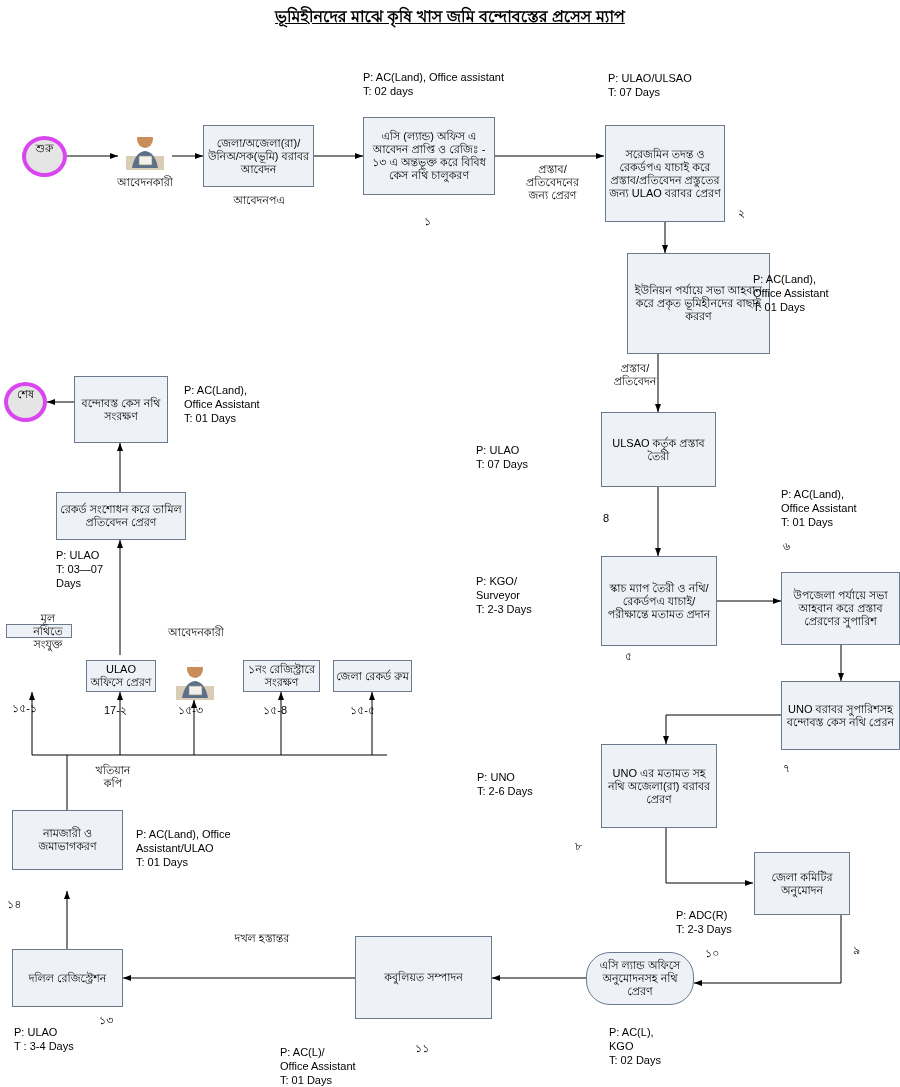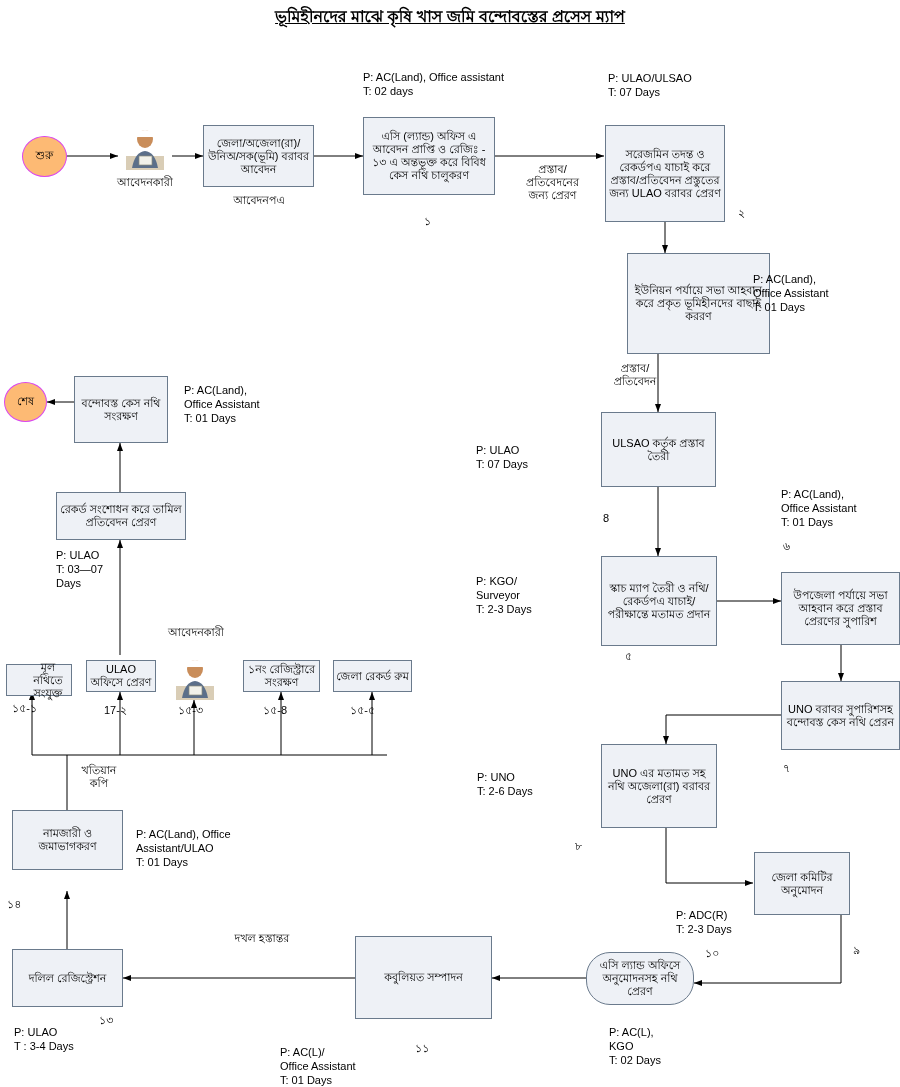--- a/index.html
+++ b/index.html
@@ -39,26 +39,25 @@
     text-align: center;
     display: flex;
     align-items: center;
     justify-content: center;
     padding: 2px;
   }
   .box span { display: block; width: 100%; }
   .ellipse {
     position: absolute;
     box-sizing: border-box;
-    border: 1px solid #d946ef;
-    background: #fdba74;
+    border: 4px solid #d946ef;
+    background: #e5e5e5;
     border-radius: 50%;
     font-size: 11px;
     display: flex;
-    align-items: center;
     justify-content: center;
     color: #000;
   }
   .note {
     position: absolute;
     font-size: 11px;
     line-height: 14px;
     color: #000;
     white-space: pre-line;
   }
@@ -294,24 +293,24 @@
 
   <div class="box" style="left:12px; top:810px; width:111px; height:60px;">
     <span>নামজারী ও
 জমাভাগকরণ</span>
   </div>
   <div class="num" style="left:7px; top:896px;">১৪</div>
   <div class="note" style="left:136px; top:827px;">P: AC(Land), Office
 Assistant/ULAO
 T: 01 Days</div>
 
-  <div class="cap" style="left:68px; top:764px; width:62px;">খতিয়ান
+  <div class="cap" style="left:68px; top:764px; width:62px;padding-left:14px;">খতিয়ান
 কপি</div>
 
-  <div class="box" style="left:6px; top:664px; width:66px; height:32px;padding-left:20px;">
+  <div class="box" style="left:6px; top:624px; width:66px; height:14px;padding-left:20px;">
     <span>মূল নথিতে
 সংযুক্ত</span>
   </div>
   <div class="num" style="left:12px; top:700px;">১৫-১</div>
 
   <div class="box" style="left:86px; top:660px; width:70px; height:32px;">
     <span>ULAO অফিসে
 প্রেরণ</span>
   </div>
   <div class="num" style="left:104px; top:702px;">17-২</div>

